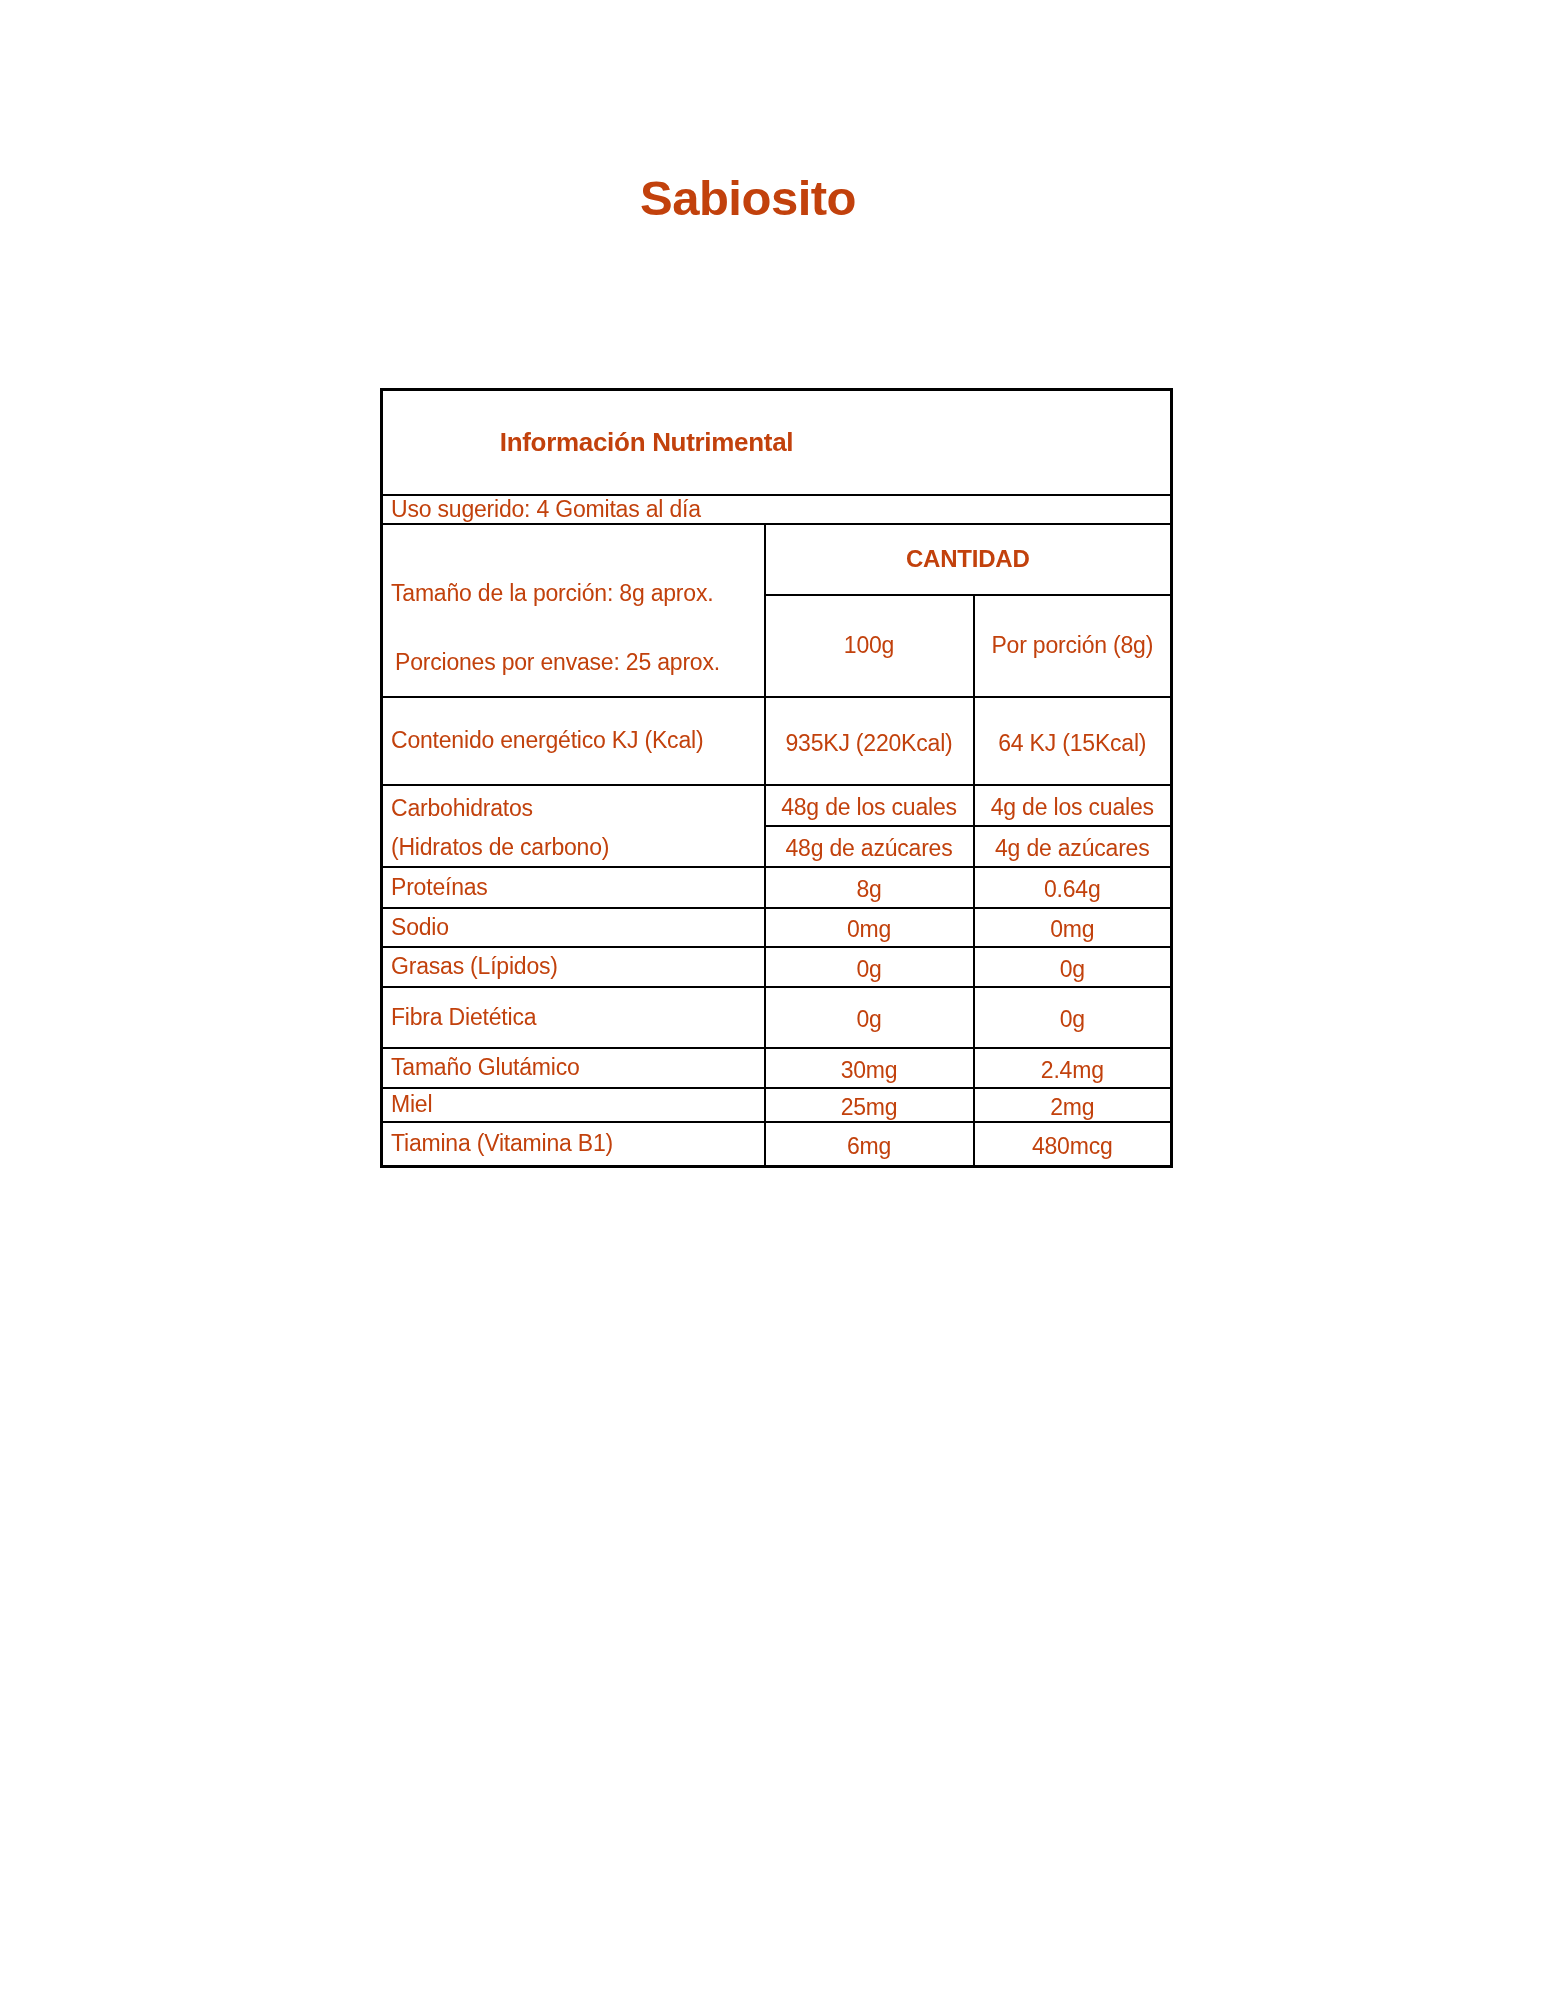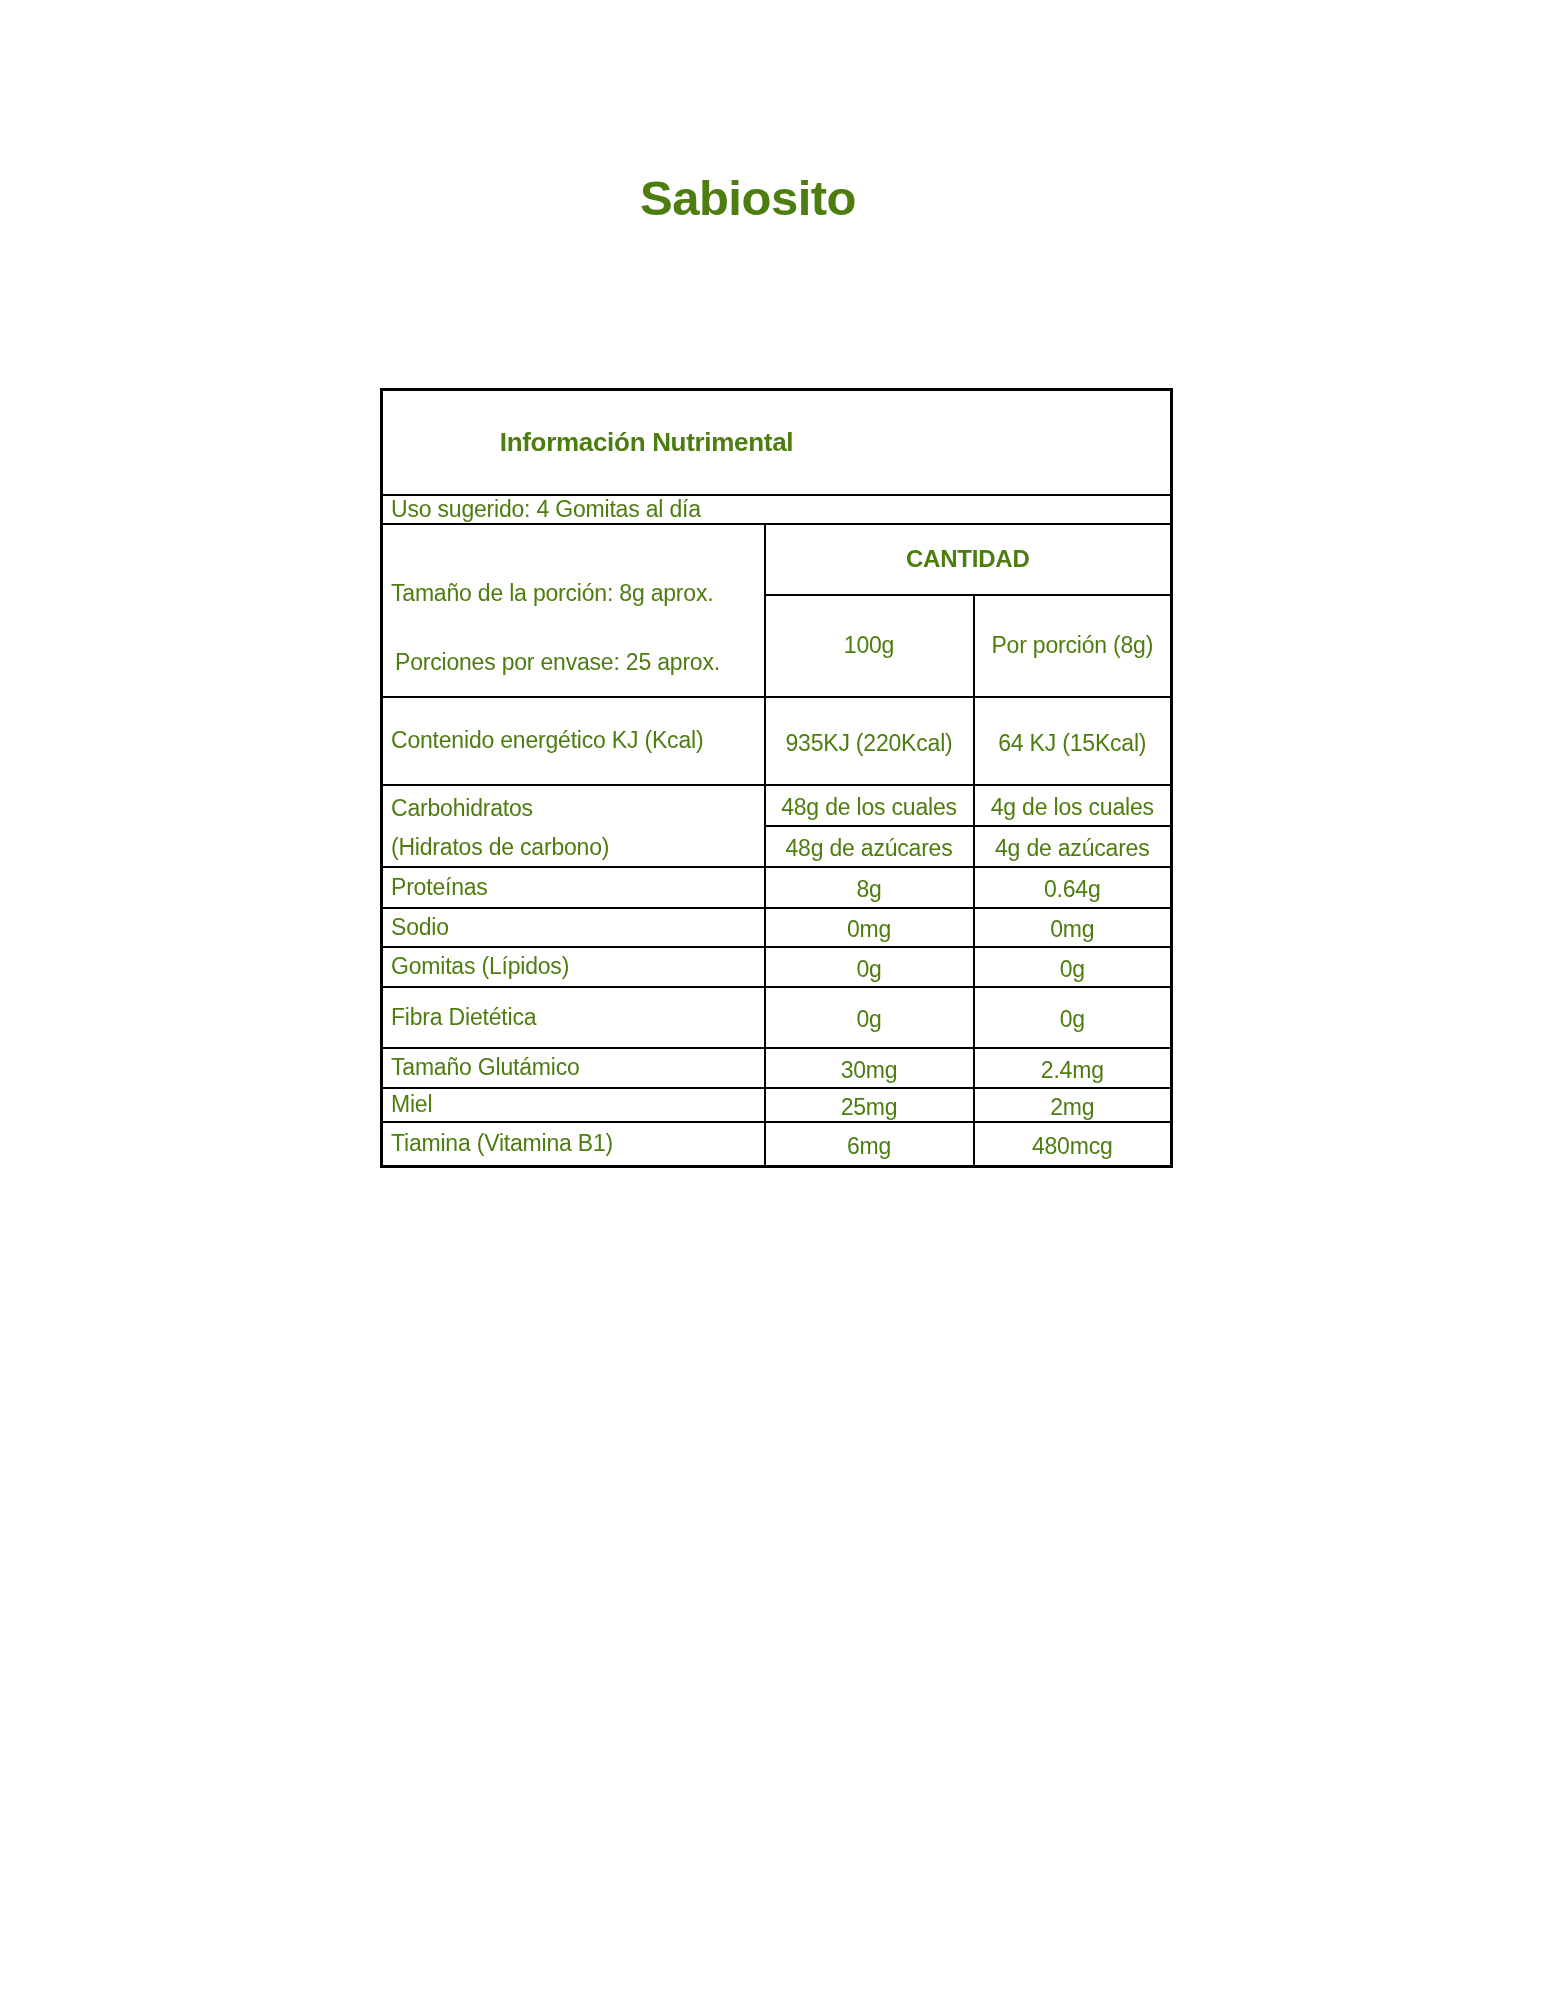--- a/index.html
+++ b/index.html
@@ -6,21 +6,21 @@
     margin: 0;
     padding: 0;
     background: #ffffff;
   }
   .page {
     position: relative;
     width: 1545px;
     height: 2000px;
     background: #ffffff;
     font-family: "Liberation Sans", sans-serif;
-    color: #4d7c0f;
+    color: #c2410c;
     overflow: hidden;
   }
   .doc-title {
     position: absolute;
     top: 170px;
     left: 353px;
     width: 790px;
     text-align: center;
     font-size: 49px;
     font-weight: bold;
@@ -142,21 +142,21 @@
       <td class="cell-pad-left">Proteínas</td>
       <td class="cell-val">8g</td>
       <td class="cell-val">0.64g</td>
     </tr>
     <tr style="height:39px">
       <td class="cell-pad-left">Sodio</td>
       <td class="cell-val">0mg</td>
       <td class="cell-val">0mg</td>
     </tr>
     <tr style="height:40px">
-      <td class="cell-pad-left">Gomitas (Lípidos)</td>
+      <td class="cell-pad-left">Grasas (Lípidos)</td>
       <td class="cell-val">0g</td>
       <td class="cell-val">0g</td>
     </tr>
     <tr style="height:61px">
       <td class="cell-pad-left">Fibra Dietética</td>
       <td class="cell-val">0g</td>
       <td class="cell-val">0g</td>
     </tr>
     <tr style="height:40px">
       <td class="cell-pad-left">Tamaño Glutámico</td>

